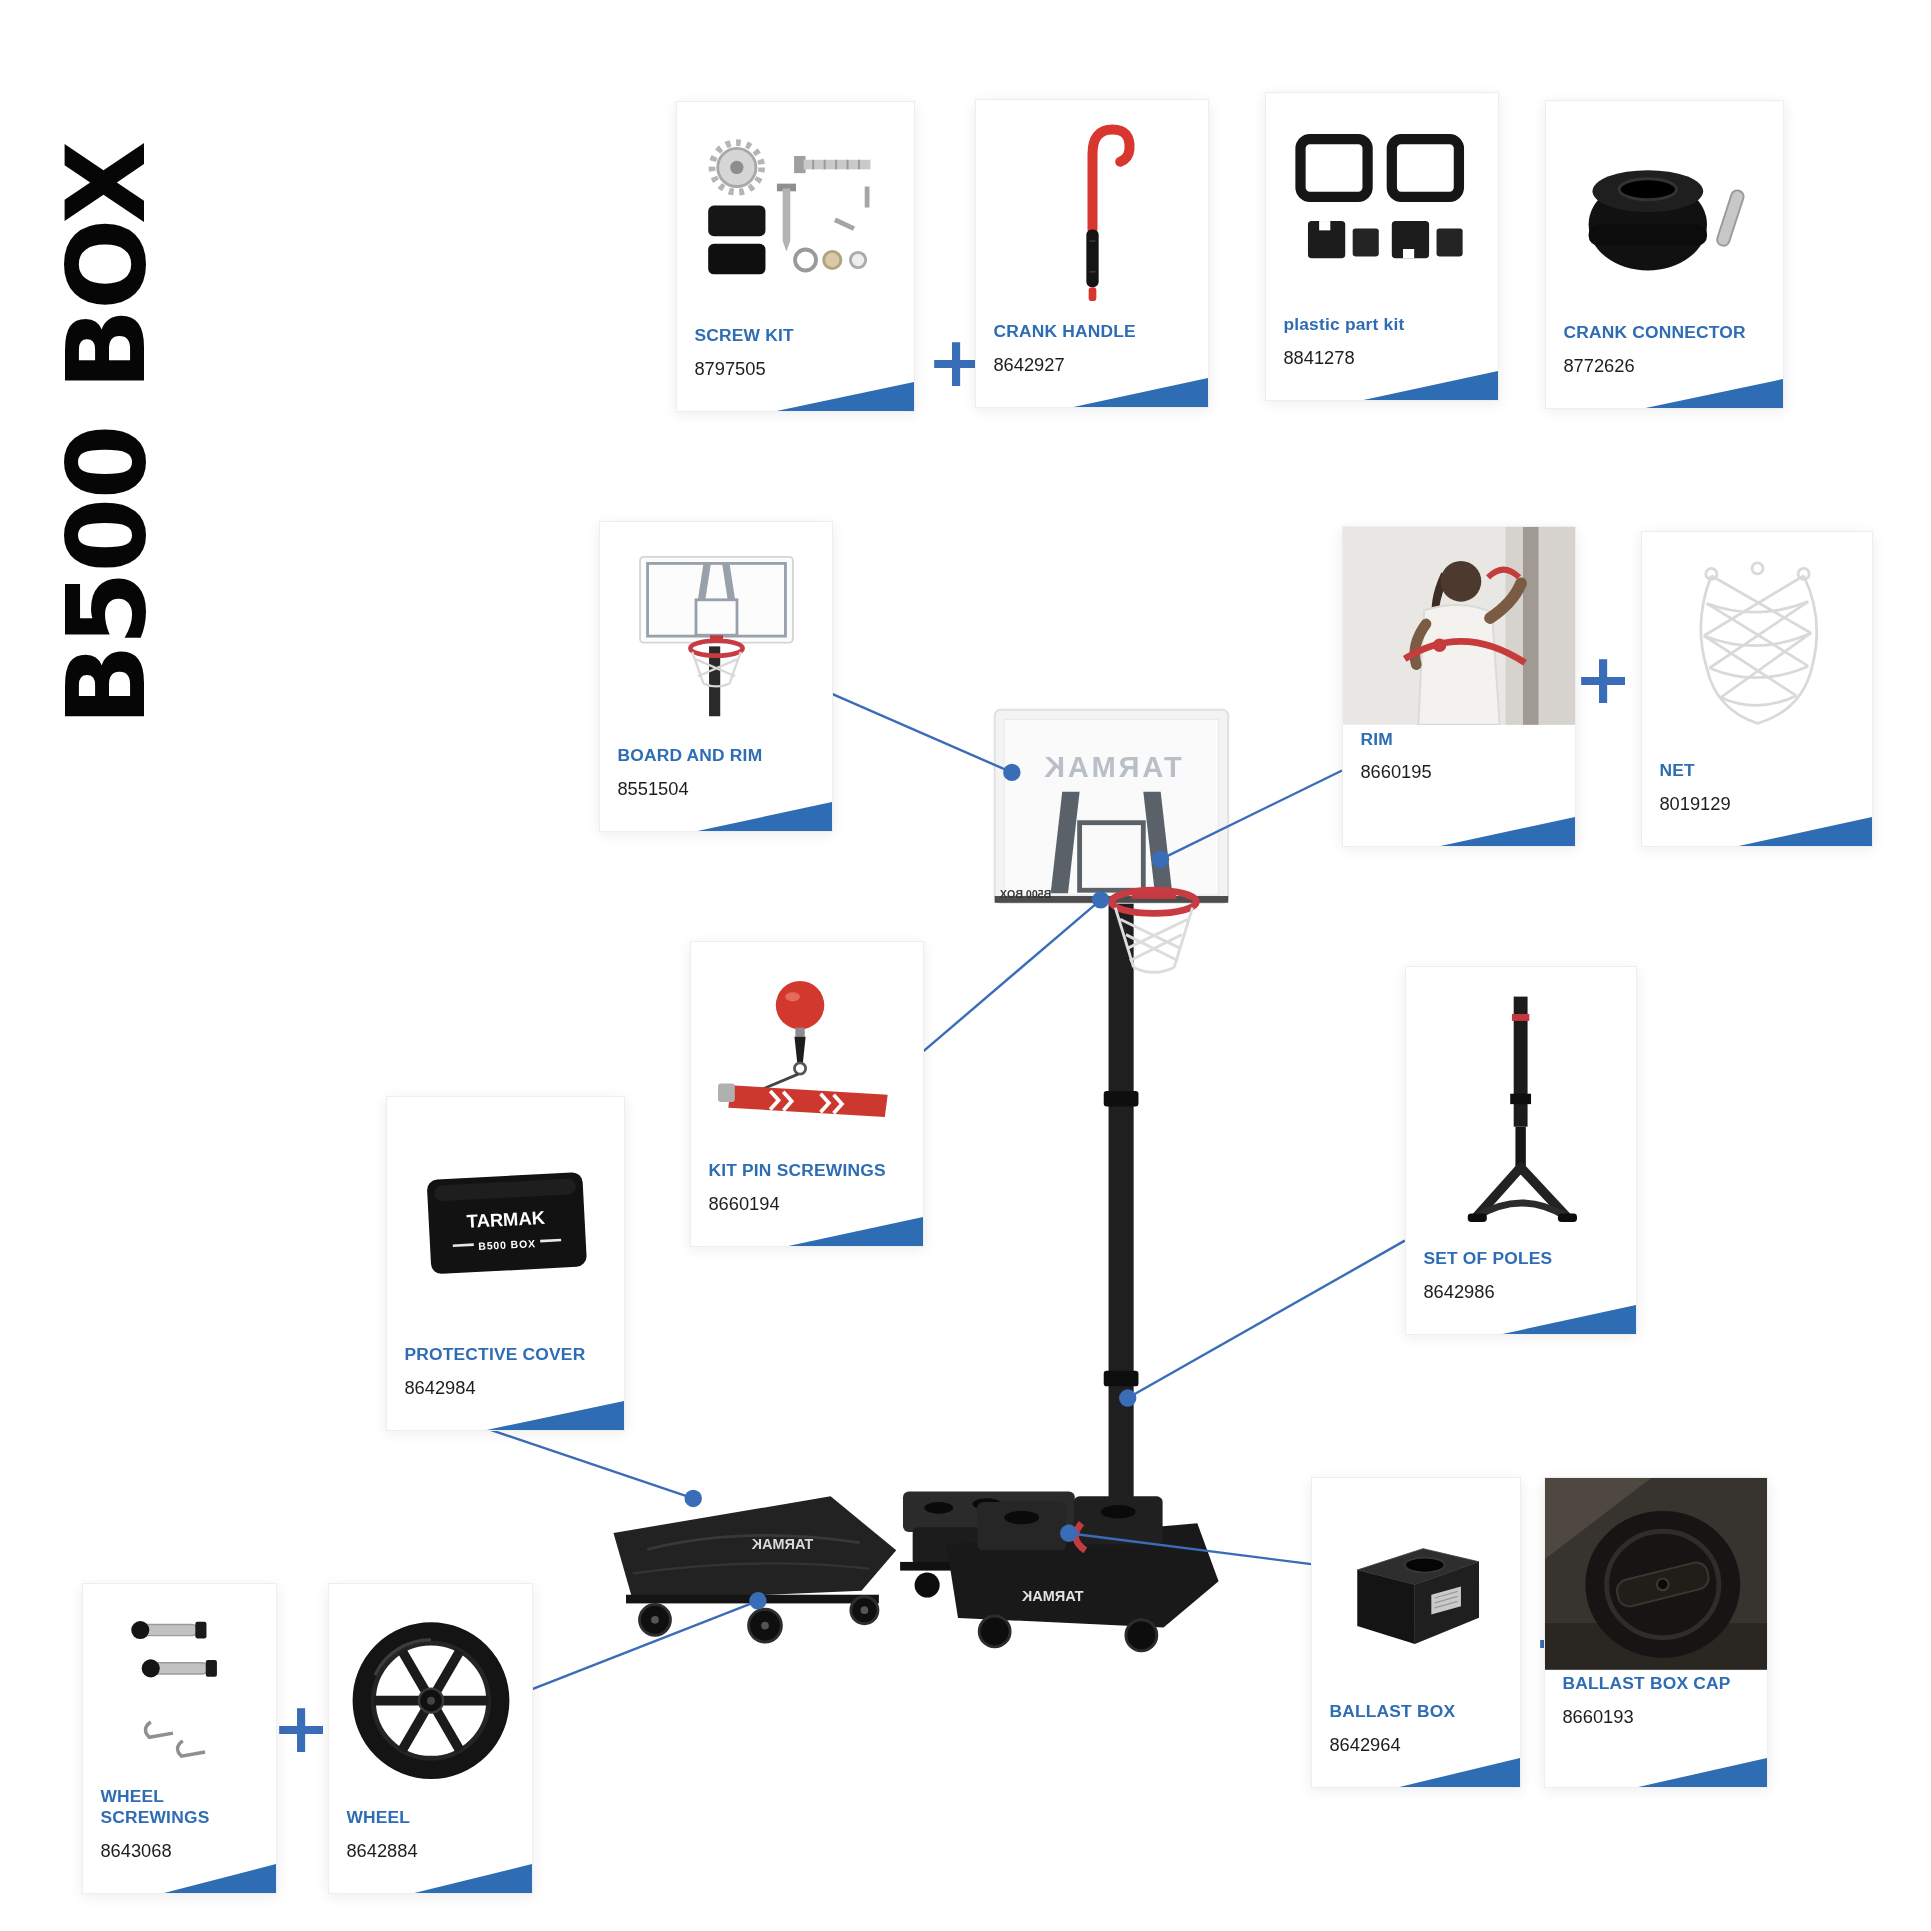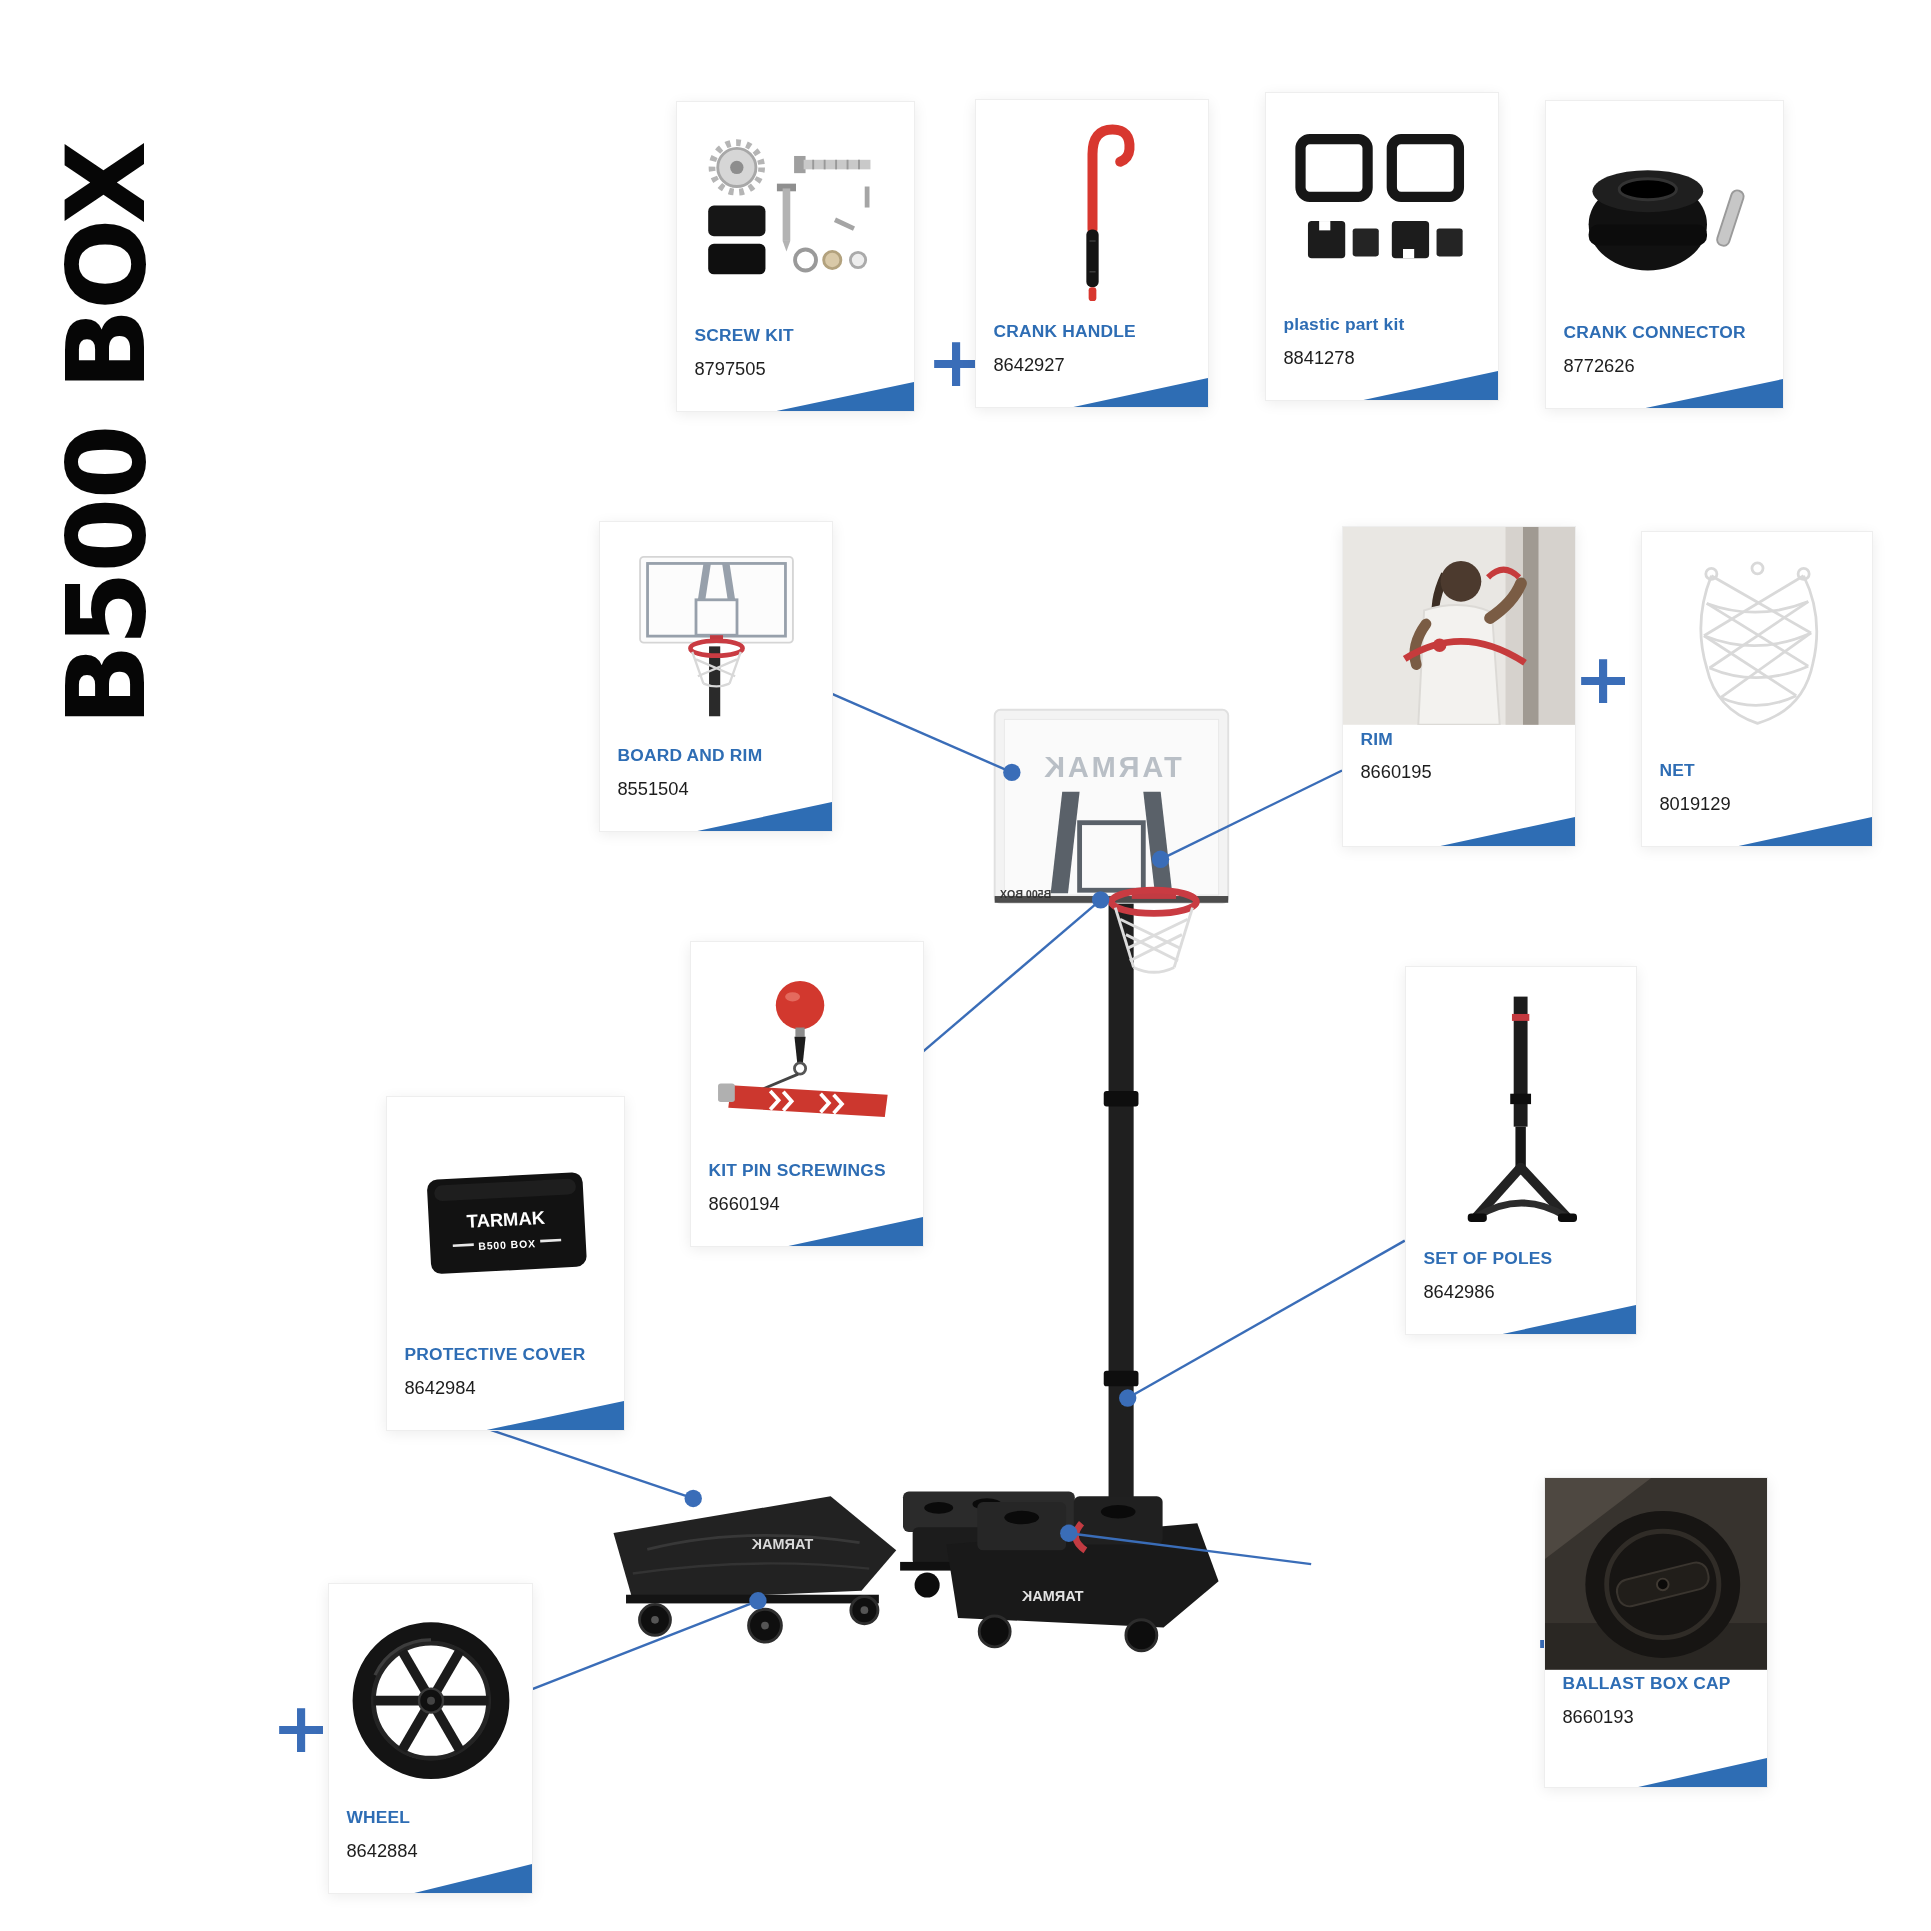--- a/index.html
+++ b/index.html
@@ -333,40 +333,80 @@
         <path d="M58 272 Q110 240 162 272" stroke="#2c2c2c" stroke-width="8" fill="none"></path>
         <rect x="48" y="268" width="22" height="10" rx="4" fill="#0d0d0d"></rect>
         <rect x="152" y="268" width="22" height="10" rx="4" fill="#0d0d0d"></rect>
       </svg>
     </div>
     <div class="card-title">SET OF POLES</div>
     <div class="card-ref">8642986</div>
     <div class="ribbon"></div>
   </div>
 
+  <div class="card" style="left:1311px;top:1477px;width:208px;height:309px">
+    <div class="card-img">
+      <svg viewBox="0 0 220 180">
+        <polygon points="38,62 118,36 186,52 108,80" fill="#2e2e2e" stroke="#3c3c3c"></polygon>
+        <polygon points="38,62 108,80 108,152 38,130" fill="#141414"></polygon>
+        <polygon points="108,80 186,52 186,120 108,152" fill="#1f1f1f"></polygon>
+        <ellipse cx="120" cy="56" rx="24" ry="9" fill="#050505" stroke="#3a3a3a" stroke-width="2"></ellipse>
+        <polygon points="128,92 164,82 164,106 128,116" fill="#dddddd" opacity="0.9"></polygon>
+        <g stroke="#999" stroke-width="1.5">
+            <line x1="132" y1="96" x2="160" y2="88"></line>
+            <line x1="132" y1="102" x2="160" y2="94"></line>
+            <line x1="132" y1="108" x2="160" y2="100"></line>
+          </g>
+      </svg>
+    </div>
+    <div class="card-title">BALLAST BOX</div>
+    <div class="card-ref">8642964</div>
+    <div class="ribbon"></div>
+  </div>
 
   <div class="card photo" style="left:1544px;top:1477px;width:222px;height:309px">
     <div class="card-img">
       <svg viewBox="0 0 230 198" preserveAspectRatio="xMidYMid slice" width="100%" height="100%">
         <rect width="230" height="198" fill="#37332e"></rect>
         <polygon points="0,0 110,0 0,84" fill="#4e4841"></polygon>
         <rect y="150" width="230" height="48" fill="#2a2723"></rect>
         <ellipse cx="122" cy="110" rx="80" ry="76" fill="#171513"></ellipse>
         <ellipse cx="122" cy="110" rx="58" ry="55" fill="none" stroke="#302c27" stroke-width="5"></ellipse>
         <g transform="rotate(-14 122 110)">
           <rect x="74" y="96" width="96" height="28" rx="12" fill="#211e1a" stroke="#3a352f" stroke-width="2"></rect>
         </g>
         <circle cx="122" cy="110" r="6" fill="#0b0a09" stroke="#403a33" stroke-width="2"></circle>
       </svg>
     </div>
     <div class="card-title">BALLAST BOX CAP</div>
     <div class="card-ref">8660193</div>
     <div class="ribbon"></div>
   </div>
 
+  <div class="card" style="left:82px;top:1583px;width:193px;height:309px">
+    <div class="card-img">
+      <svg viewBox="0 0 200 260">
+        <g>
+          <rect x="45" y="38" width="80" height="16" rx="8" fill="#c2c2c2" stroke="#9a9a9a" stroke-width="2"></rect>
+          <circle cx="43" cy="46" r="13" fill="#151515"></circle>
+          <rect x="122" y="34" width="16" height="24" rx="3" fill="#1a1a1a"></rect>
+        </g>
+        <g transform="translate(15,55)">
+          <rect x="45" y="38" width="80" height="16" rx="8" fill="#c2c2c2" stroke="#9a9a9a" stroke-width="2"></rect>
+          <circle cx="43" cy="46" r="13" fill="#151515"></circle>
+          <rect x="122" y="34" width="16" height="24" rx="3" fill="#1a1a1a"></rect>
+        </g>
+        <path d="M58 178 q -14 10 -2 22 l 34 -6" fill="none" stroke="#8f8f8f" stroke-width="5"></path>
+        <path d="M104 205 q -14 10 -2 22 l 34 -6" fill="none" stroke="#8f8f8f" stroke-width="5"></path>
+      </svg>
+    </div>
+    <div class="card-title">WHEEL SCREWINGS</div>
+    <div class="card-ref">8643068</div>
+    <div class="ribbon"></div>
+  </div>
 
   <div class="card" style="left:328px;top:1583px;width:203px;height:309px">
     <div class="card-img">
       <svg viewBox="0 0 220 220">
         <circle cx="110" cy="112" r="86" fill="none" stroke="#141414" stroke-width="24"></circle>
         <circle cx="110" cy="112" r="72" fill="none" stroke="#242424" stroke-width="6"></circle>
         <g stroke="#1b1b1b" stroke-width="12">
           <line x1="110" y1="112" x2="182" y2="112"></line>
             <line x1="110" y1="112" x2="146" y2="174"></line>
           <line x1="110" y1="112" x2="74" y2="174"></line>

